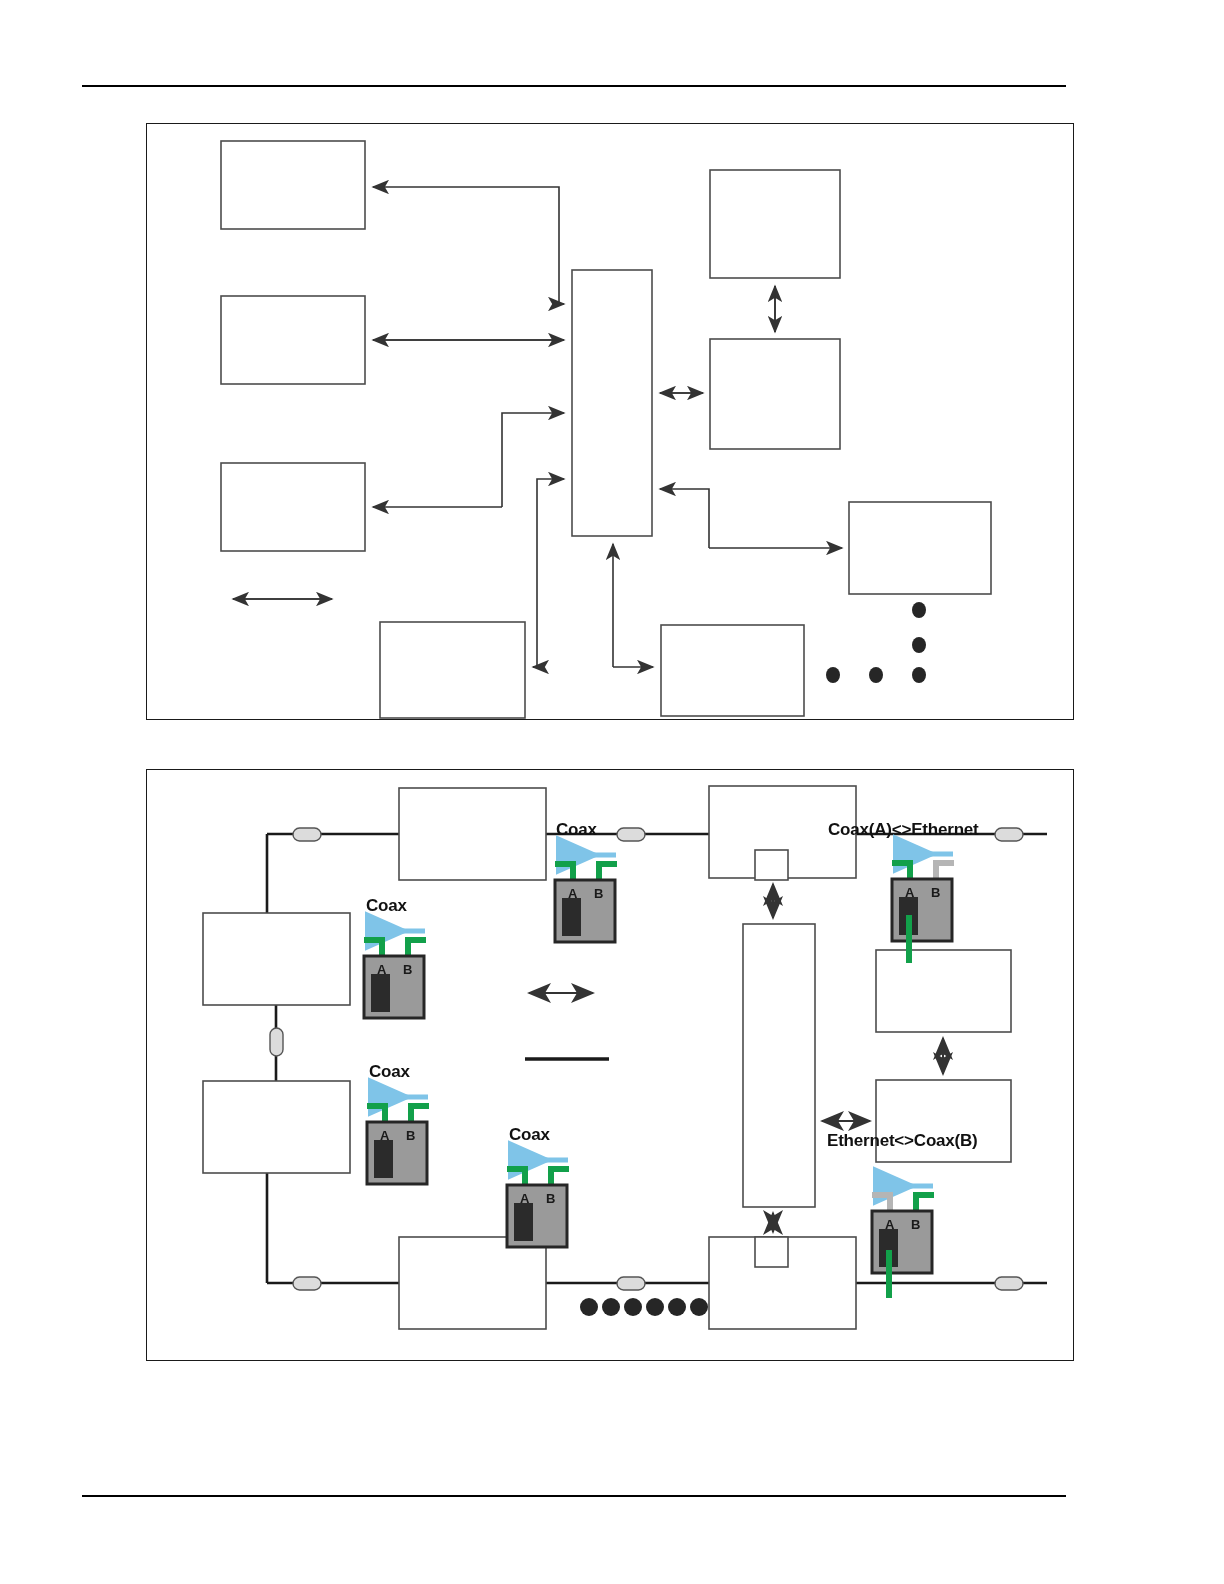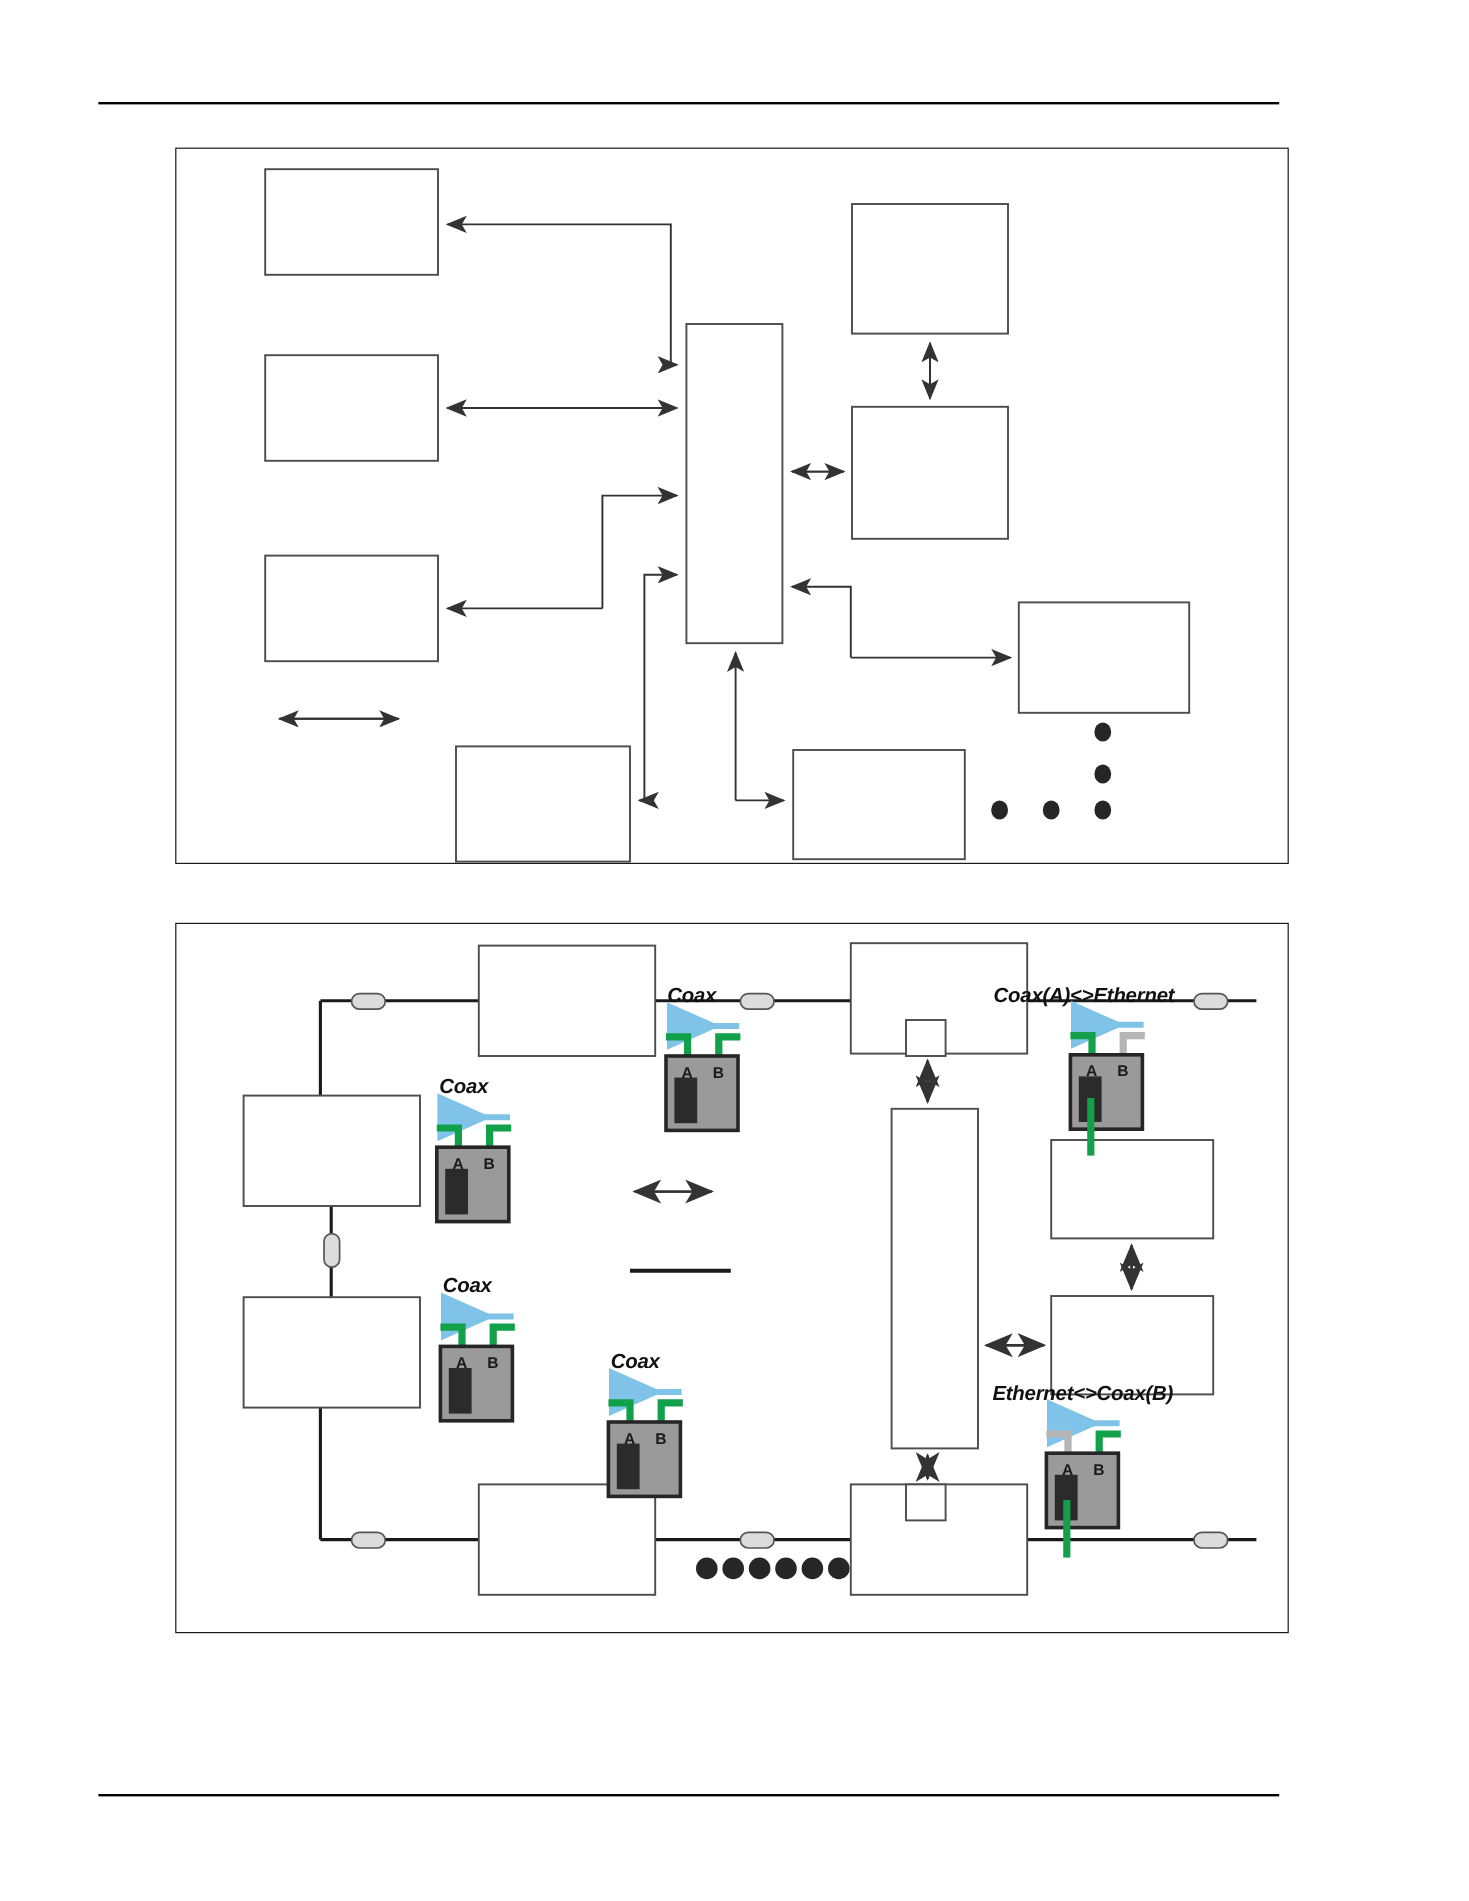--- a/index.html
+++ b/index.html
@@ -5,21 +5,21 @@
   html,body{margin:0;padding:0;background:#ffffff;}
   body{width:1224px;height:1584px;position:relative;font-family:"Liberation Sans",sans-serif;}
   .page{position:absolute;inset:0;background:#fff;}
   .rule{position:absolute;left:82px;width:984px;height:2px;background:#000;}
   .rule.header{top:85px;}
   .rule.footer{top:1495px;}
   .figframe{position:absolute;border:1px solid #1a1a1a;background:#fff;box-sizing:border-box;}
   #fig1{left:146px;top:123px;width:928px;height:597px;}
   #fig2{left:146px;top:769px;width:928px;height:592px;}
   svg{position:absolute;left:0;top:0;overflow:visible;}
-  .lbl{position:absolute;font-weight:bold;color:#111;white-space:nowrap;letter-spacing:-0.2px;font-style:italic;}
+  .lbl{position:absolute;font-weight:bold;color:#111;white-space:nowrap;letter-spacing:-0.2px;}
   .lbl.md{font-size:17px;}
 </style>
 </head>
 <body>
 
 <div class="page">
 
   <div class="rule header"></div>
   <div class="rule footer"></div>
 
@@ -234,16 +234,16 @@
         <text x="738" y="459">A</text>
         <text x="764" y="459">B</text>
       </g>
     </svg>
 
     <div class="lbl md" style="left:409px;top:50px;">Coax</div>
     <div class="lbl md" style="left:219px;top:126px;">Coax</div>
     <div class="lbl md" style="left:222px;top:292px;">Coax</div>
     <div class="lbl md" style="left:362px;top:355px;">Coax</div>
     <div class="lbl md" style="left:681px;top:50px;">Coax(A)&lt;&gt;Ethernet</div>
-    <div class="lbl md" style="left:680px;top:382px;">Ethernet&lt;&gt;Coax(B)</div>
+    <div class="lbl md" style="left:680px;top:361px;">Ethernet&lt;&gt;Coax(B)</div>
   </div>
 
 </div>
 
 </body></html>

